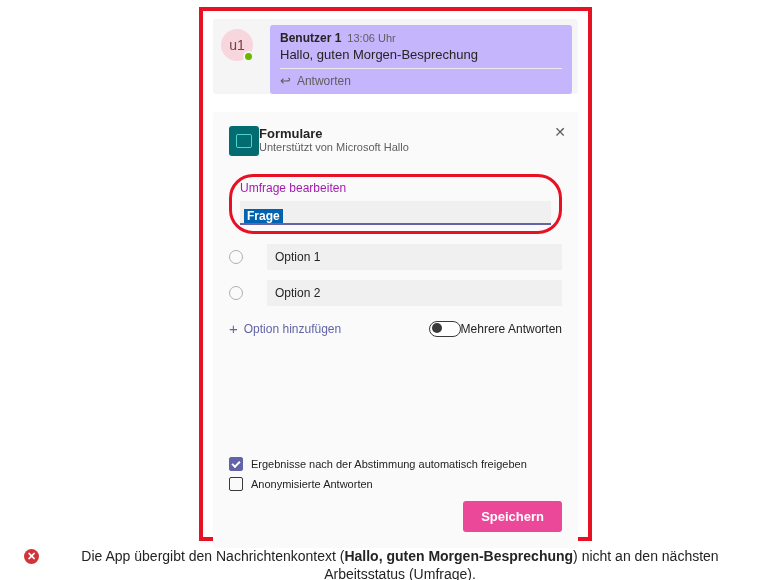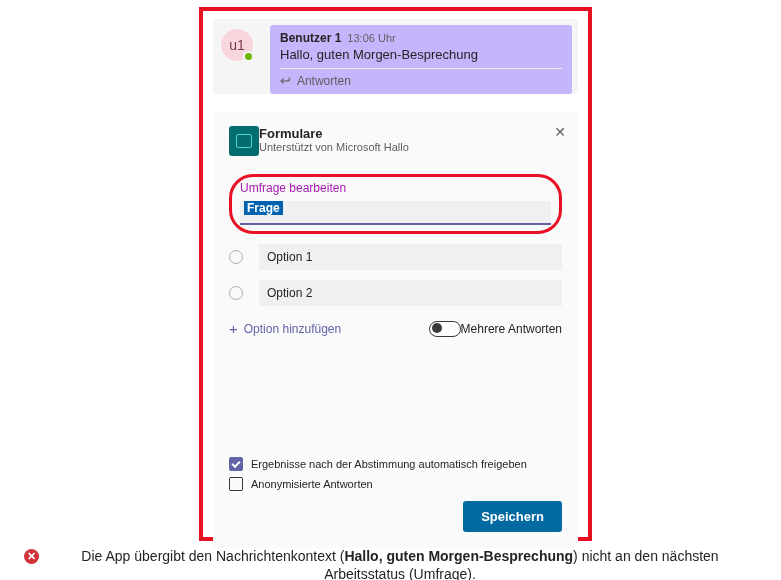--- a/index.html
+++ b/index.html
@@ -20,38 +20,38 @@
     .form-card { margin-top: 18px; background: #fafafa; border-radius: 3px; padding: 14px 16px 16px 16px; position: relative; }
     .form-head { display: flex; align-items: flex-start; }
     .forms-icon { width: 30px; height: 30px; background: #036c70; border-radius: 3px; flex-shrink: 0; display: flex; align-items: center; justify-content: center; }
     .forms-icon-inner { width: 16px; height: 14px; border: 1.5px solid #4fd3d0; border-radius: 2px; position: relative; }
     .close-btn { position: absolute; top: 12px; right: 12px; color: #605e5c; font-size: 14px; cursor: pointer; }
     .form-title { font-weight: 600; font-size: 13px; color: #252423; }
     .form-sub { font-size: 11px; color: #605e5c; }
     .edit-area { margin-top: 18px; }
     .edit-oval { border: 3px solid #e81123; border-radius: 24px; padding: 4px 8px 6px 8px; }
     .edit-heading { font-size: 12px; font-weight: 400; color: #a21caf; margin-bottom: 6px; }
-    .question-field { background: #f0f0f0; border-bottom: 2px solid #6264a7; height: 24px; display: flex; align-items: flex-start; padding: 0 4px; }
+    .question-field { background: #f0f0f0; border-bottom: 2px solid #6264a7; height: 24px; display: flex; align-items: flex-end; padding: 0 4px; }
     .question-sel { background: #0063b1; color: #fff; font-size: 12px; font-weight: 600; padding: 0 3px; }
-    .option-row { display: flex; align-items: center; margin-top: 10px; gap: 16px; }
+    .option-row { display: flex; align-items: center; margin-top: 10px; gap: 24px; }
     .radio { width: 14px; height: 14px; border: 1.5px solid #b3b0ad; border-radius: 50%; flex-shrink: 0; }
     .option-input { background: #f0f0f0; flex: 1; height: 26px; display: flex; align-items: center; padding: 0 8px; font-size: 12px; color: #252423; }
     .add-row { display: flex; align-items: center; justify-content: space-between; margin-top: 14px; }
     .add-opt { display: flex; align-items: center; gap: 6px; font-size: 12px; color: #6264a7; cursor: pointer; }
     .plus { font-size: 15px; font-weight: 300; }
     .multi { display: flex; align-items: center; gap: 0; font-size: 12px; color: #252423; }
     .toggle { width: 32px; height: 16px; border-radius: 10px; border: 1.5px solid #3b3a39; position: relative; background: #fff; }
     .toggle-knob { position: absolute; left: 2px; top: 1.5px; width: 10px; height: 10px; border-radius: 50%; background: #3b3a39; }
     .bottom-checks { margin-top: 120px; text-align: right; }
     .check-row { display: flex; align-items: center; gap: 8px; font-size: 11px; color: #252423; margin-top: 6px; }
     .checkbox { width: 14px; height: 14px; border: 1.5px solid #3b3a39; border-radius: 2px; display: flex; align-items: center; justify-content: center; }
     .checkbox.checked { background: #6264a7; border-color: #6264a7; }
     .checkmark { width: 8px; height: 5px; border-left: 2px solid #fff; border-bottom: 2px solid #fff; transform: rotate(-45deg); margin-top: -2px; }
     .save-row { display: flex; justify-content: flex-end; margin-top: 10px; }
-    .save-btn { background: #0369a1; color: #fff; font-size: 13px; font-weight: 600; border-radius: 3px; padding: 8px 18px; cursor: pointer; }
+    .save-btn { background: #ec4899; color: #fff; font-size: 13px; font-weight: 600; border-radius: 3px; padding: 8px 18px; cursor: pointer; }
     .caption { position: absolute; left: 0; right: 0; top: 547px; text-align: center; font-size: 14px; color: #252423; padding: 0 24px; line-height: 1.3; }
     .caption-line { display: flex; align-items: flex-start; justify-content: center; gap: 4px; }
     .err-icon { width: 15px; height: 15px; border-radius: 50%; background: #d13438; color: #fff; font-size: 11px; font-weight: 700; display: inline-flex; align-items: center; justify-content: center; flex-shrink: 0; margin-top: 2px; }
   </style>
 </head>
 <body>
 
 <div class="red-frame">
   <div class="inner">
     <div class="msg-card">

